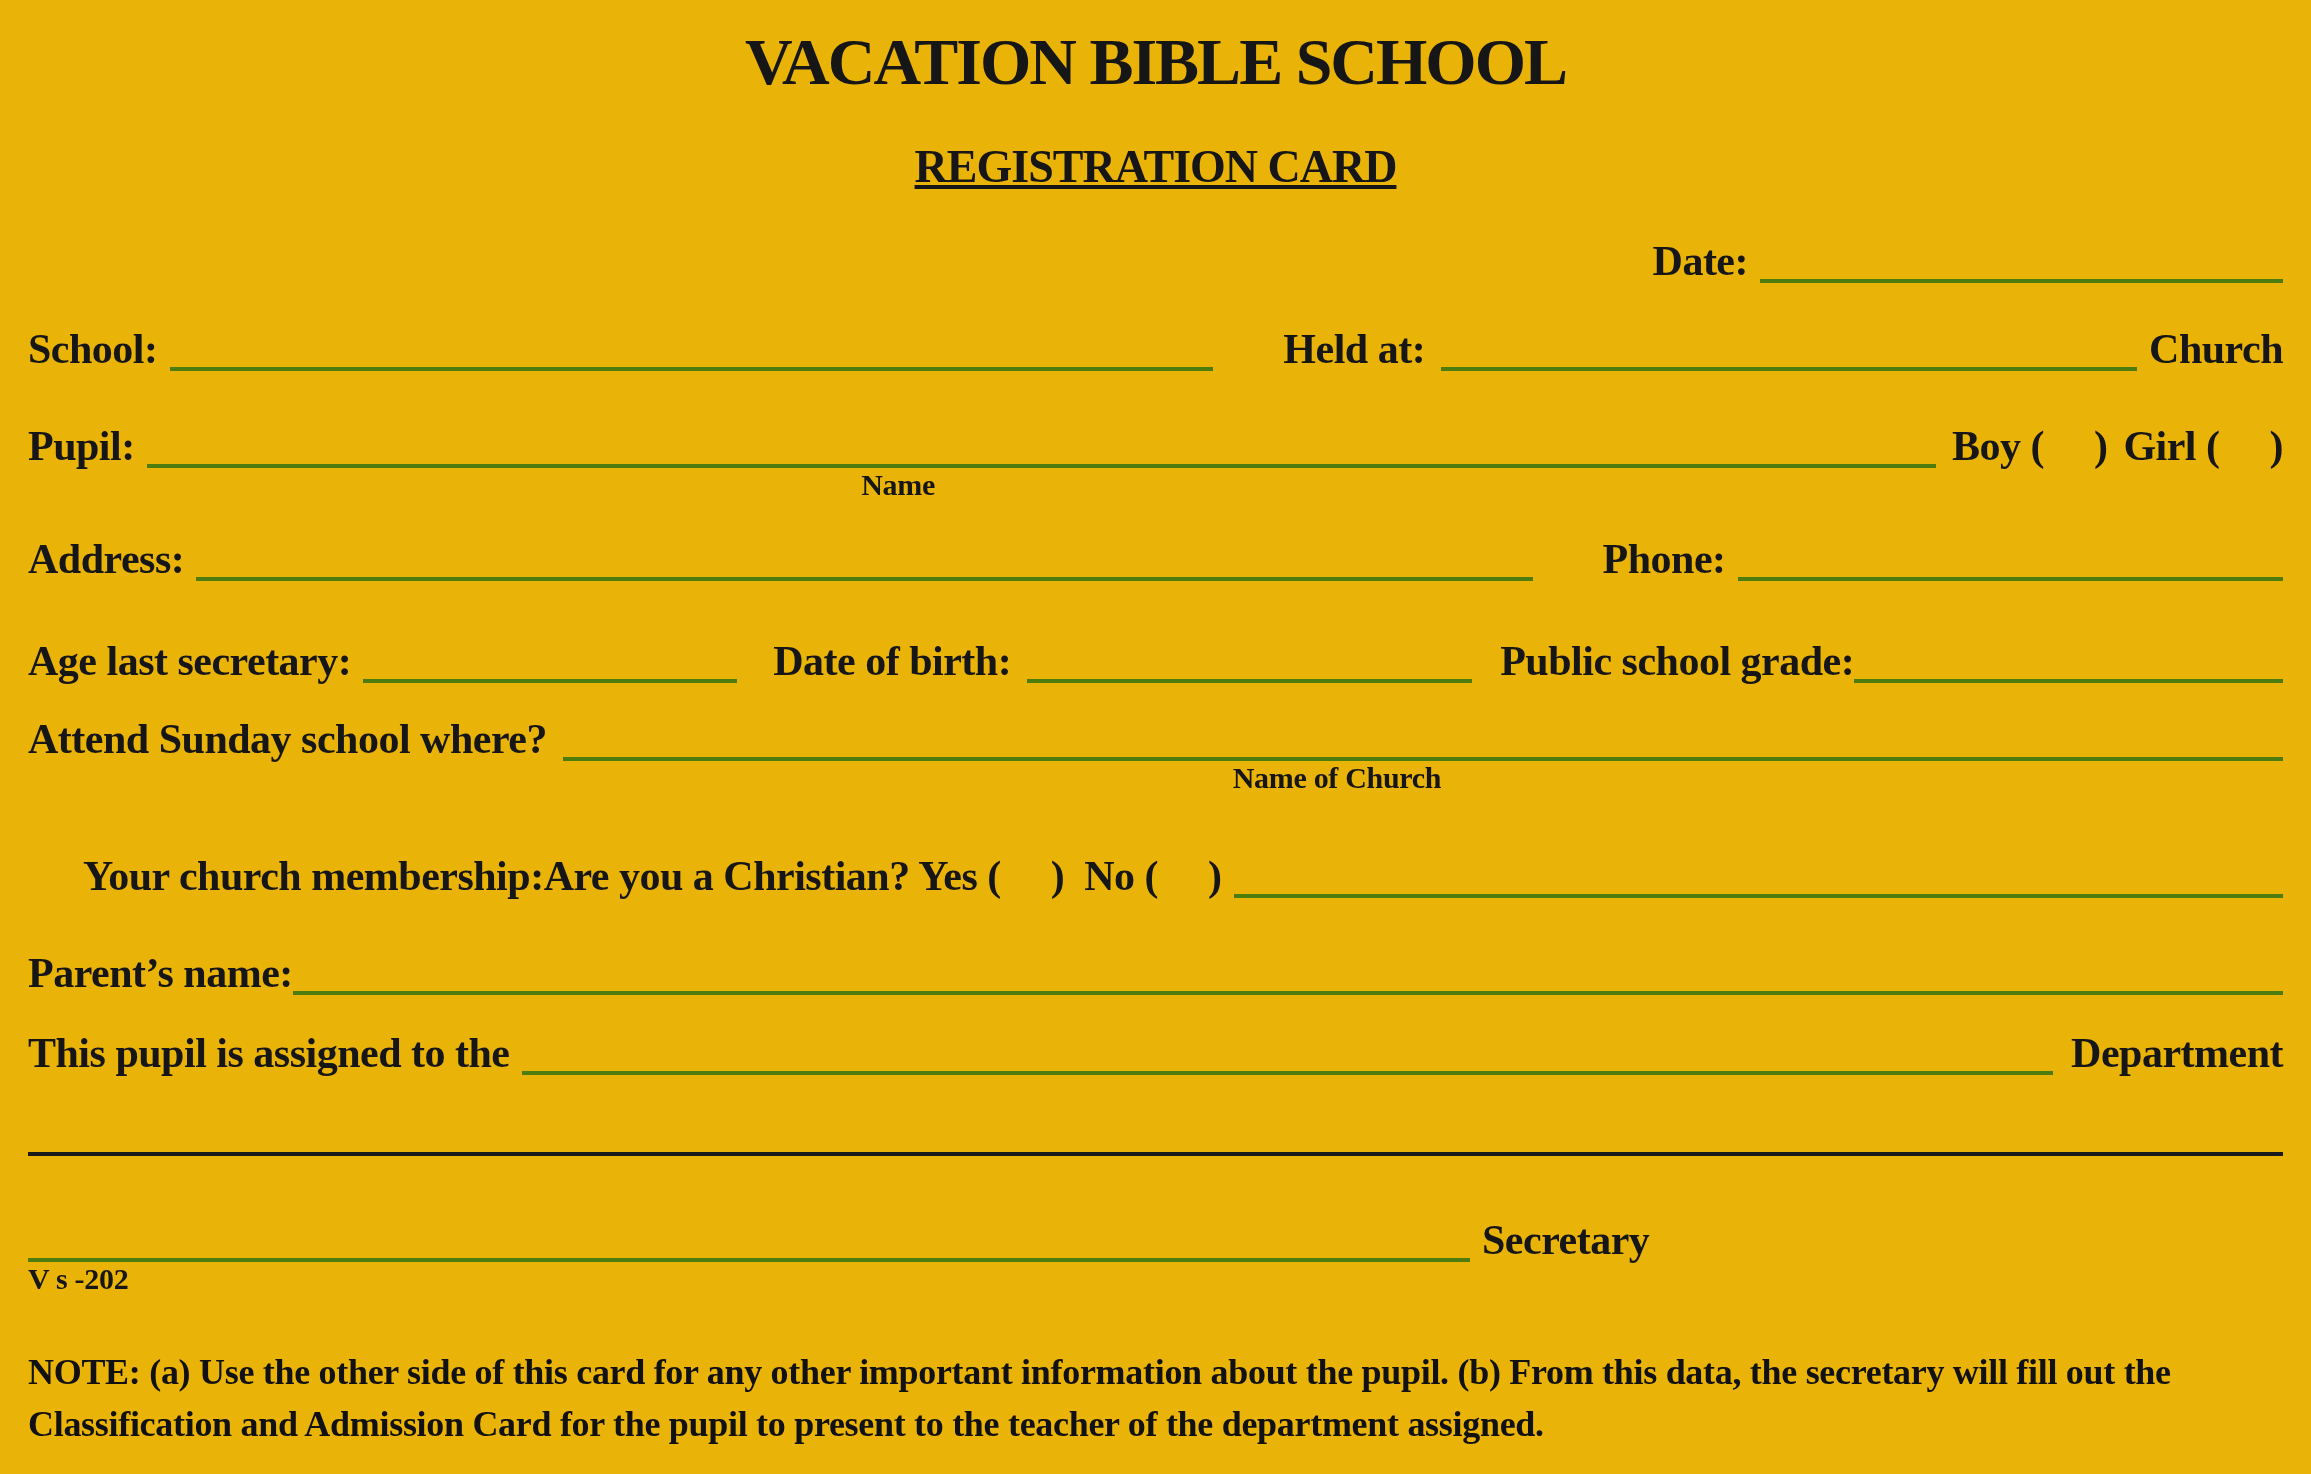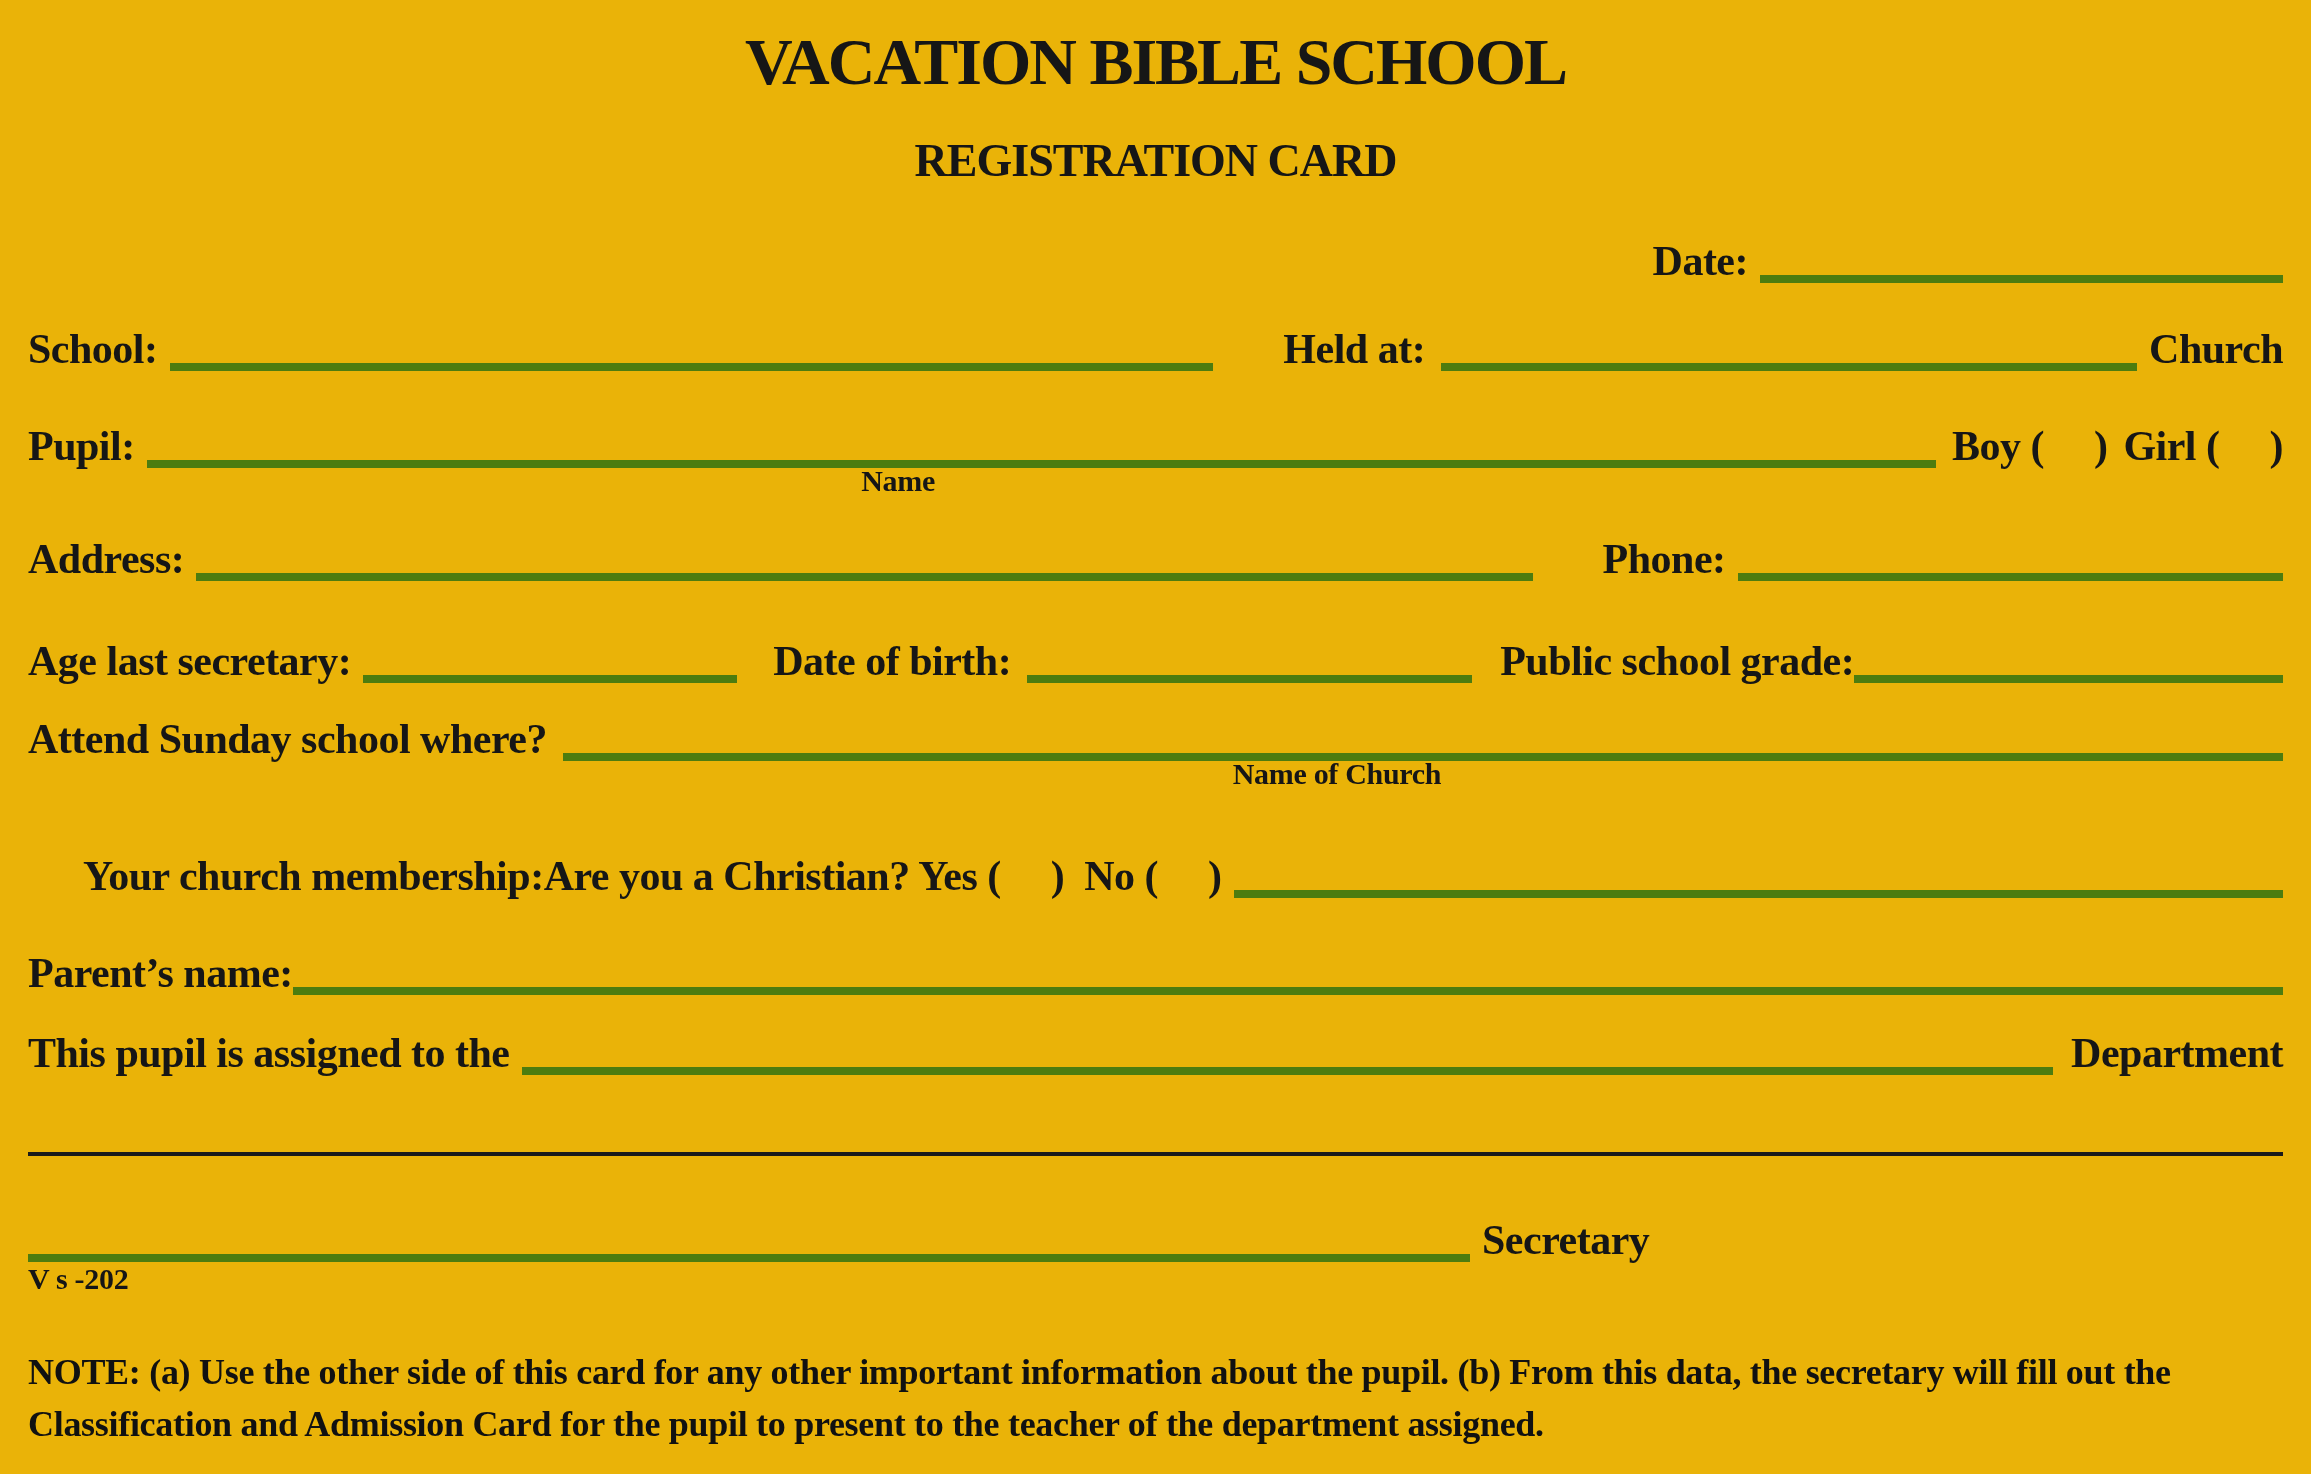--- a/index.html
+++ b/index.html
@@ -9,33 +9,33 @@
     background:#eab308;
     color:#161616;
     font-family:"Liberation Serif","DejaVu Serif",serif;
     overflow:hidden;
   }
   .title{
     position:absolute;top:24px;left:0;right:0;
     text-align:center;font-weight:bold;font-size:66px;letter-spacing:-2px;
   }
   .subtitle{
-    position:absolute;top:134px;left:0;right:0;
-    text-align:center;font-weight:bold;font-size:46px;letter-spacing:-1px;
+    position:absolute;top:140px;left:0;right:0;
+    text-align:center;font-weight:bold;font-size:46px;letter-spacing:-1px;text-decoration:underline;
   }
   .row{
     position:absolute;left:28px;right:28px;
     display:flex;align-items:baseline;
     font-weight:bold;font-size:42px;letter-spacing:-0.5px;
   }
   .lbl{white-space:pre;flex:0 0 auto;}
   .blank{
     flex:1 1 auto;
     height:12px;
-    border-bottom:8px solid #4d7c0f;
+    border-bottom:4px solid #4d7c0f;
     position:relative;top:8px;
     min-width:40px;
   }
   .blank.fixed{flex:0 0 auto;}
   .caption{
     position:absolute;top:16px;
     transform:translateX(-50%);
     font-size:30px;font-weight:bold;letter-spacing:-0.3px;
     white-space:nowrap;color:#161616;
   }

